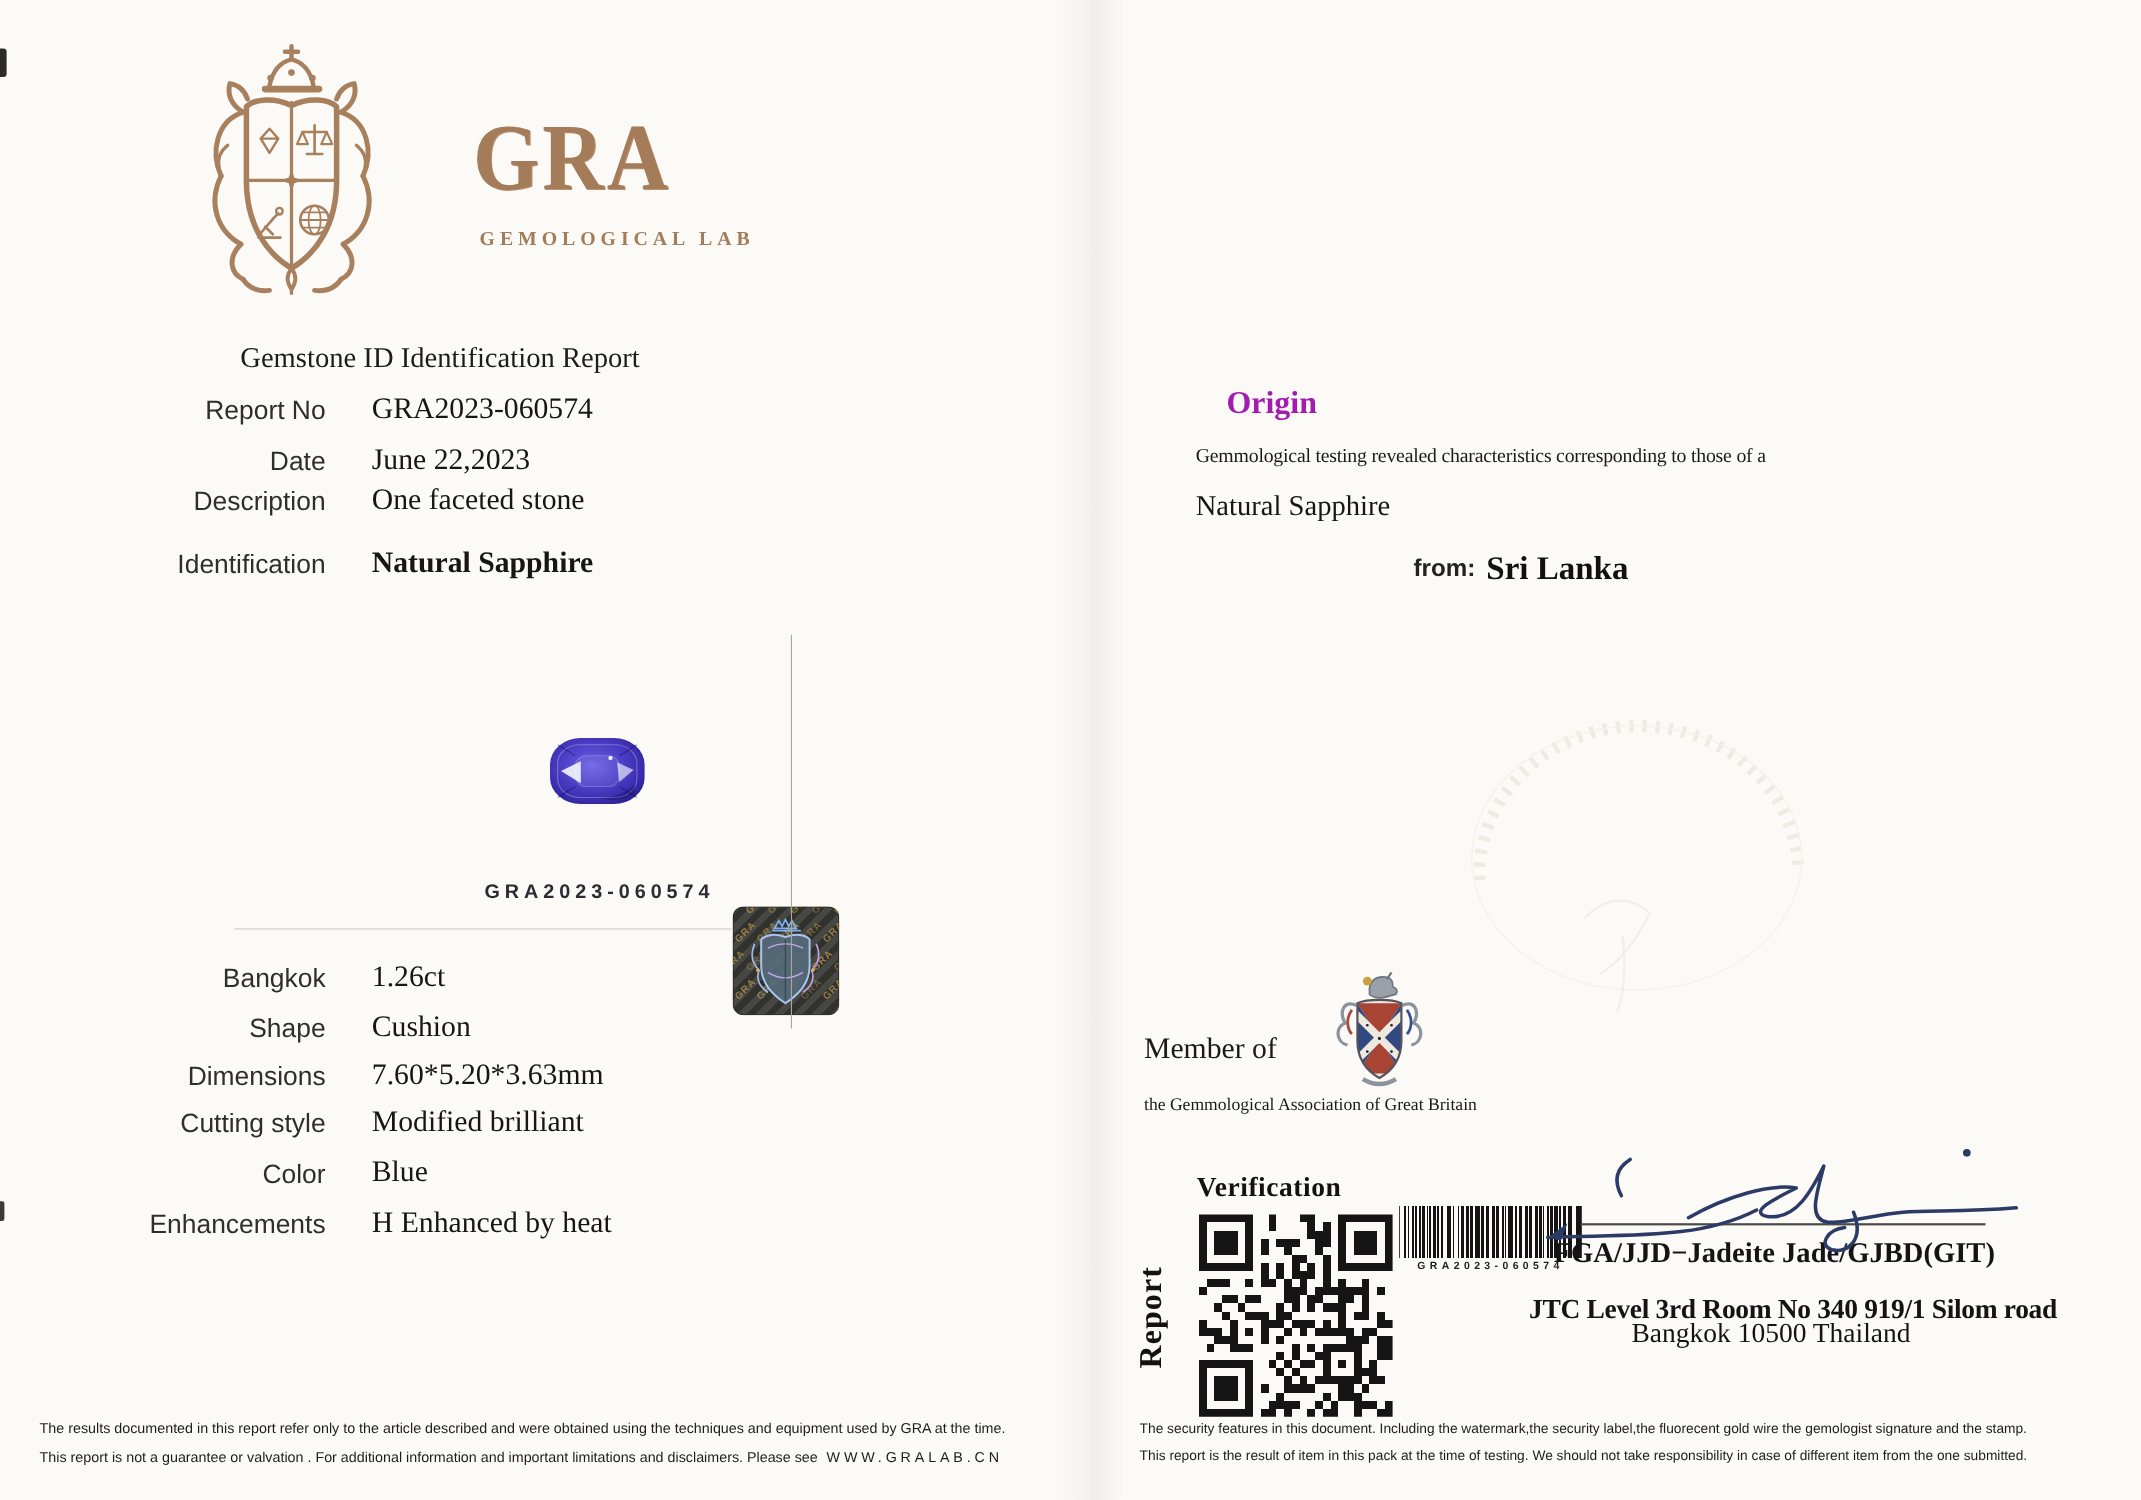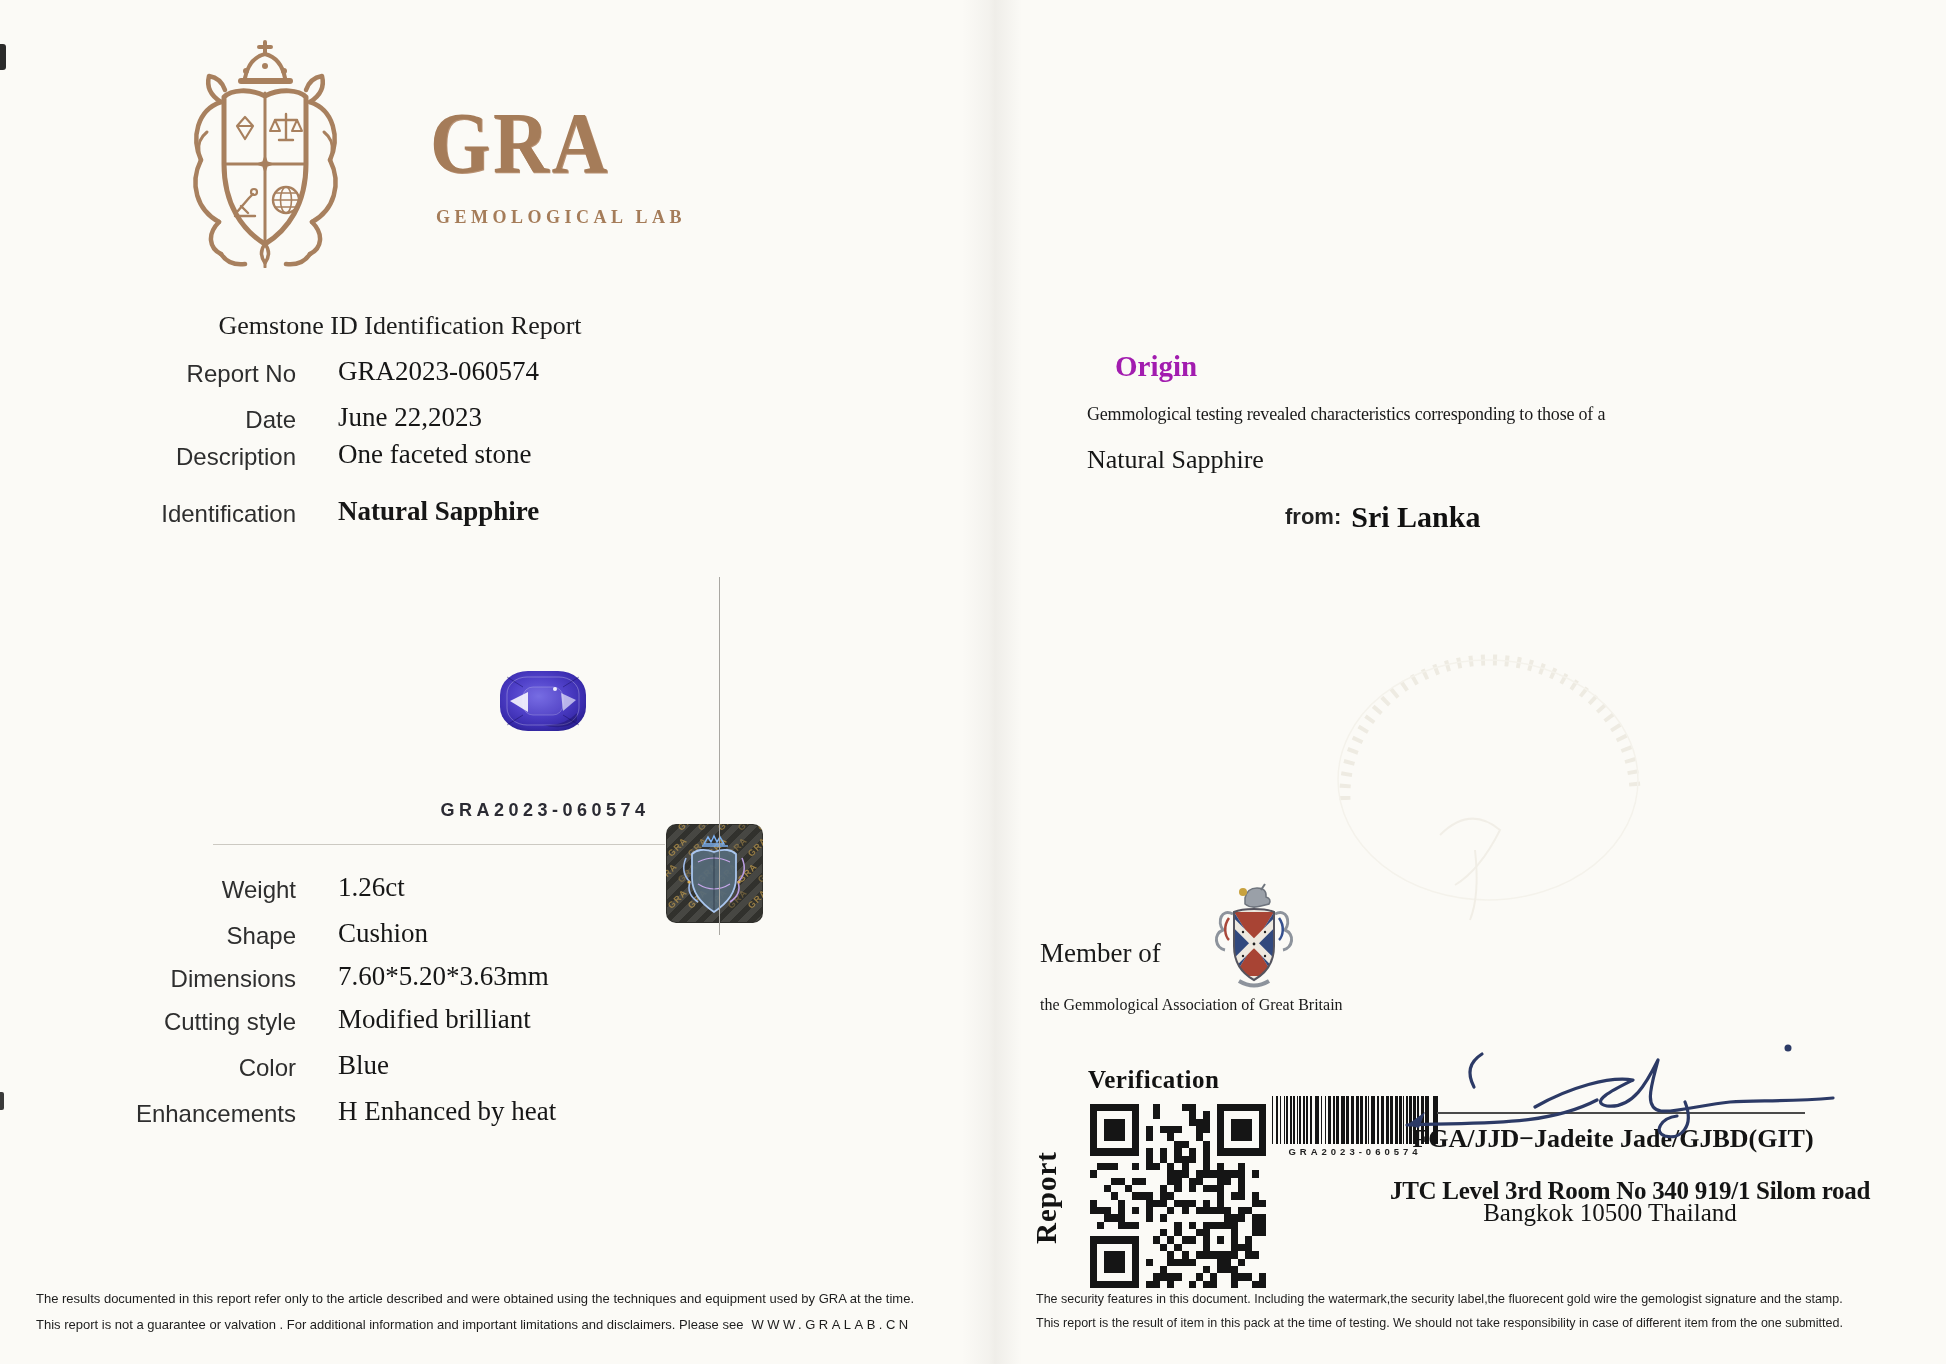--- a/index.html
+++ b/index.html
@@ -200,21 +200,21 @@
     <path d="M10,26 q-6,14 4,24 q-4,12 8,20" stroke="#9db9e8" stroke-width="1.6"></path>
     <path d="M66,26 q6,14 -4,24 q4,12 -8,20" stroke="#b99ce2" stroke-width="1.6"></path>
     <path d="M22,30 q16,-8 32,0 M22,52 q16,10 32,0" stroke="#c7a7ea" stroke-width="1.2"></path>
     <path d="M38,22 V78" stroke="rgba(20,30,50,.5)" stroke-width="1"></path>
     <circle cx="13" cy="50" r="1.6" fill="#d9b05a"></circle>
     <circle cx="63" cy="50" r="1.6" fill="#d9b05a"></circle>
   </svg>
 </div>
 
 <div class="abs frow" style="top:872px">
-  <span class="lbl">Weight</span>
+  <span class="lbl">Bangkok</span>
   <span class="val">1.26ct</span>
 </div>
 <div class="abs frow" style="top:918px">
   <span class="lbl">Shape</span>
   <span class="val">Cushion</span>
 </div>
 <div class="abs frow" style="top:961px">
   <span class="lbl">Dimensions</span>
   <span class="val">7.60*5.20*3.63mm</span>
 </div>

